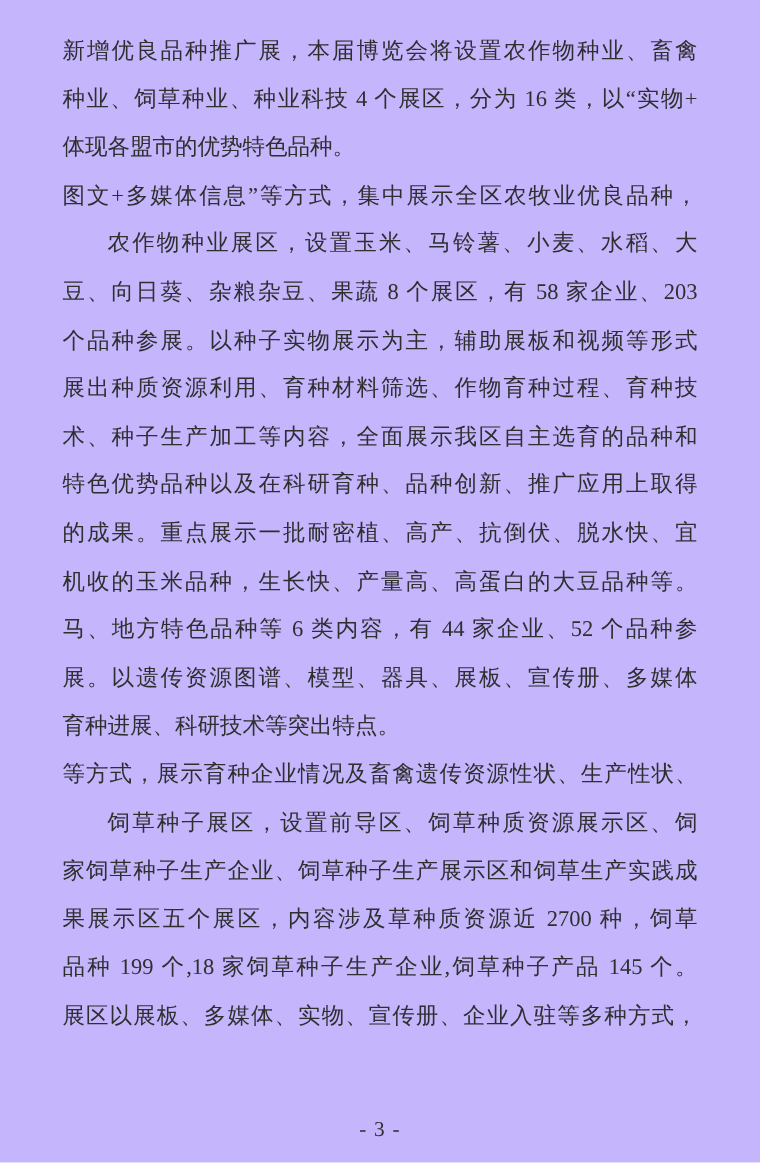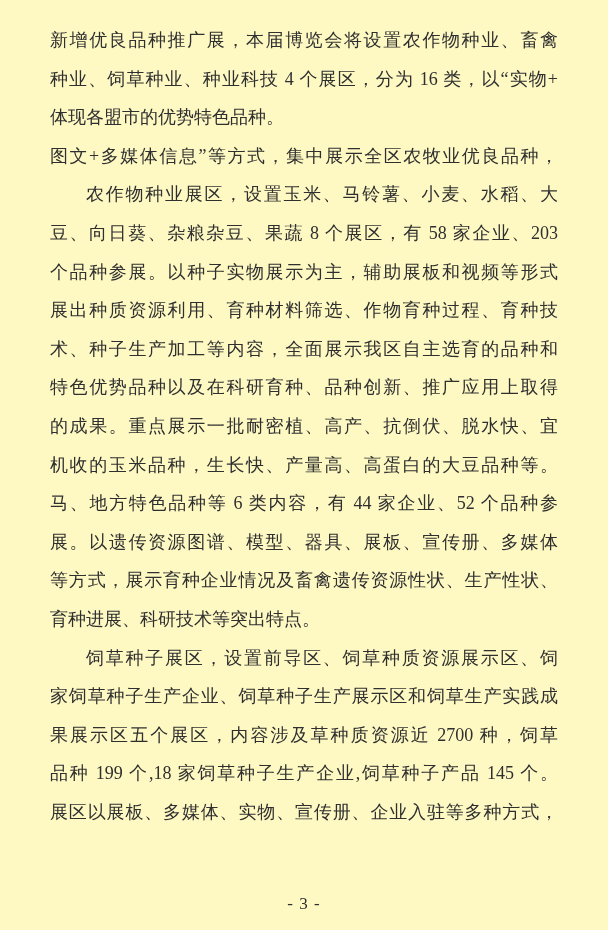--- a/index.html
+++ b/index.html
@@ -4,21 +4,21 @@
 <style>
   html, body {
     margin: 0;
     padding: 0;
     background: #ffffff;
   }
   .page {
     position: relative;
     width: 608px;
     height: 930px;
-    background: #fef9c3;
+    background: #c4b5fd;
     overflow: hidden;
     font-family: "Liberation Serif", "DejaVu Serif", serif;
     color: #2f2f2f;
   }
   .body-text {
     position: absolute;
     top: 21px;
     left: 50px;
     width: 508px;
   }
@@ -82,22 +82,22 @@
       <div class="line fill">展出种质资源利用、育种材料筛选、作物育种过程、育种技</div>
       <div class="line fill">术、种子生产加工等内容，全面展示我区自主选育的品种和</div>
       <div class="line fill">特色优势品种以及在科研育种、品种创新、推广应用上取得</div>
       <div class="line fill">的成果。重点展示一批耐密植、高产、抗倒伏、脱水快、宜</div>
       <div class="line fill">机收的玉米品种，生长快、产量高、高蛋白的大豆品种等。</div>
     </div>
 
     <div class="para">
       <div class="line fill">马、地方特色品种等 6 类内容，有 44 家企业、52 个品种参</div>
       <div class="line fill">展。以遗传资源图谱、模型、器具、展板、宣传册、多媒体</div>
+      <div class="line end">育种进展、科研技术等突出特点。</div>
       <div class="line fill">等方式，展示育种企业情况及畜禽遗传资源性状、生产性状、</div>
-      <div class="line end">育种进展、科研技术等突出特点。</div>
     </div>
 
     <div class="para">
       <div class="line fill indent">饲草种子展区，设置前导区、饲草种质资源展示区、饲</div>
       <div class="line fill">家饲草种子生产企业、饲草种子生产展示区和饲草生产实践成</div>
       <div class="line fill">果展示区五个展区，内容涉及草种质资源近 2700 种，饲草</div>
       <div class="line fill">品种 199 个,18 家饲草种子生产企业,饲草种子产品 145 个。</div>
       <div class="line fill">展区以展板、多媒体、实物、宣传册、企业入驻等多种方式，</div>
     </div>
 

